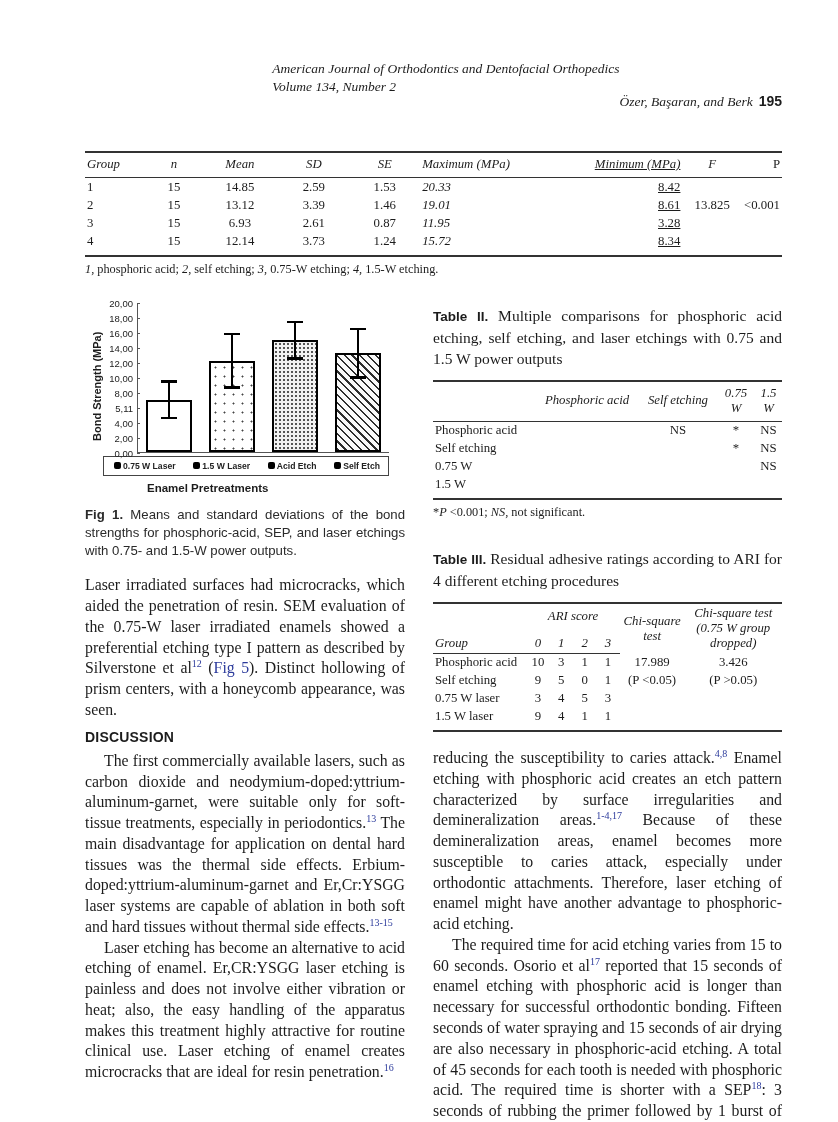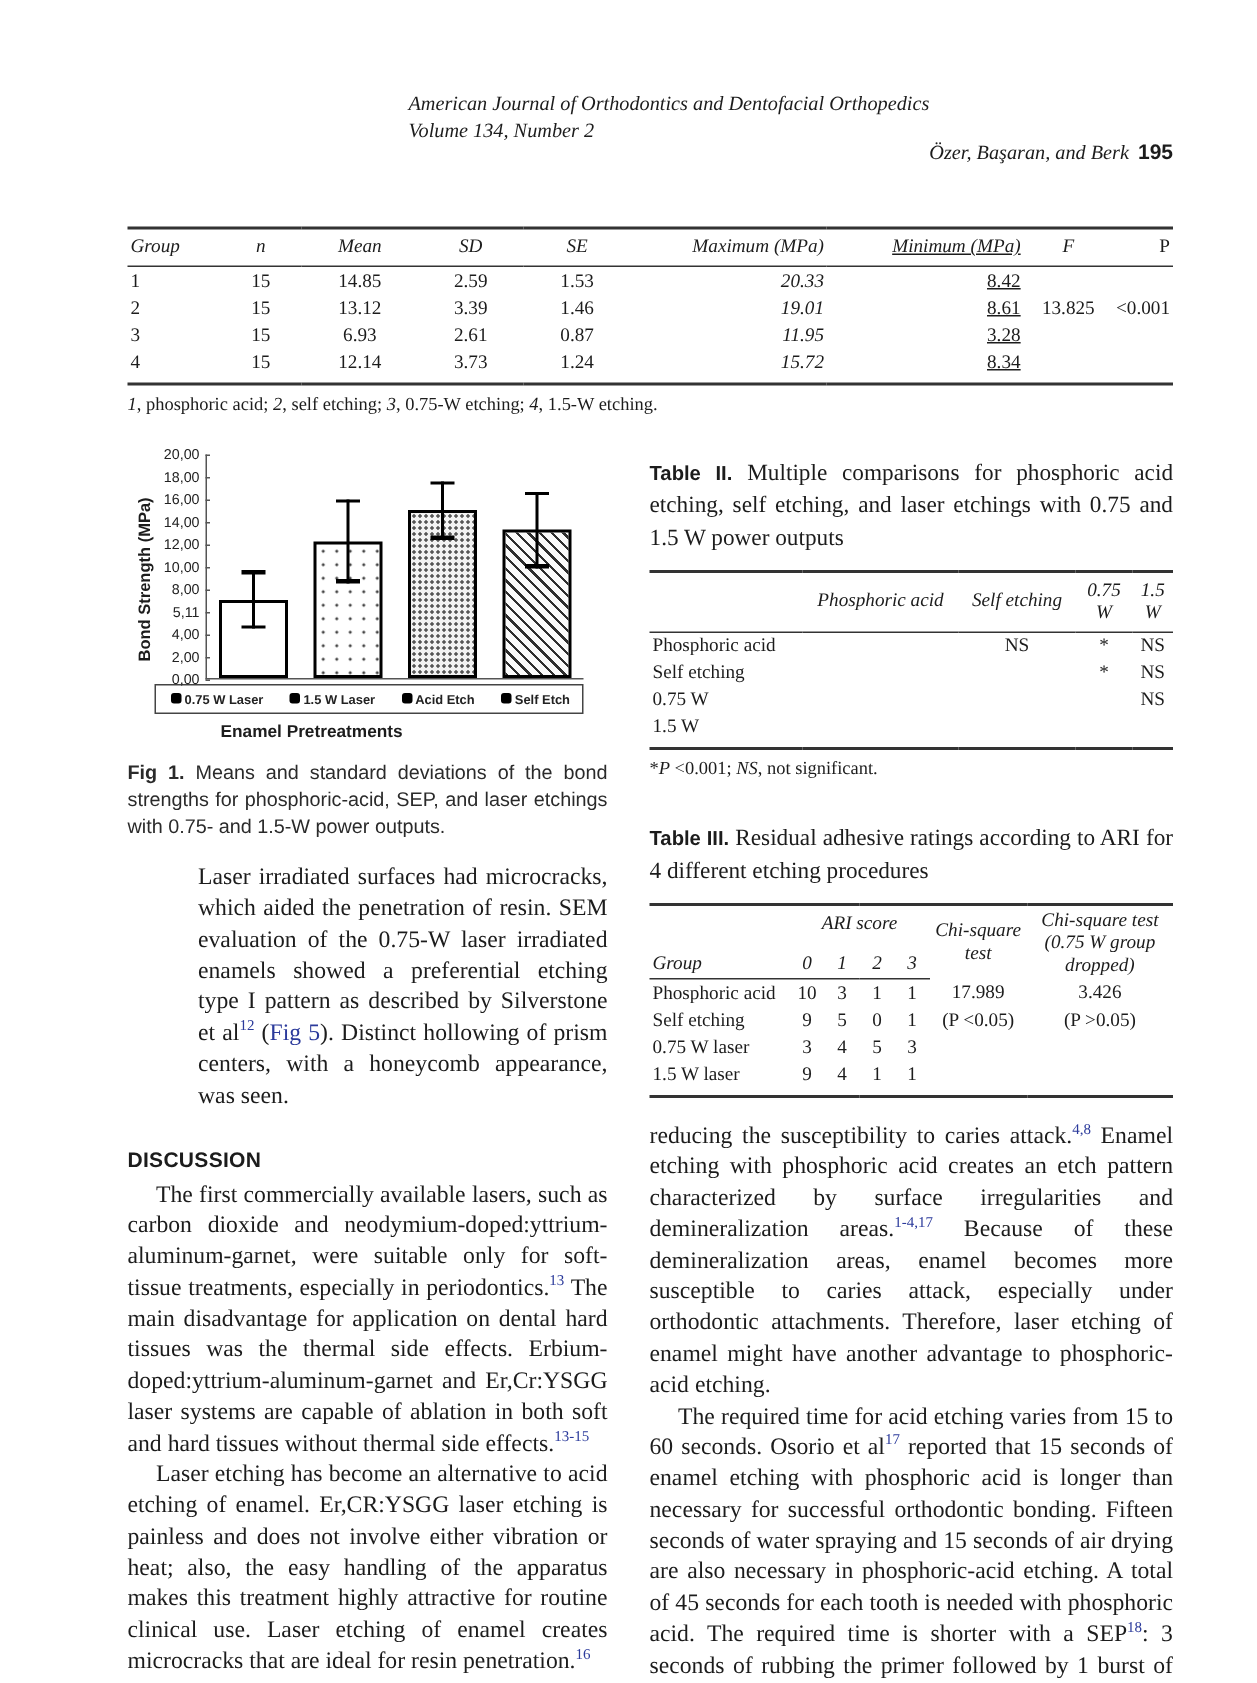--- a/index.html
+++ b/index.html
@@ -31,21 +31,21 @@
   .footnote { font-size:12.3px; margin-top:5px; }
 
   
   #table1-wrap { margin-top:14px; }
   #table1 { margin-top:10px; }
   #table1 th:nth-child(1), #table1 td:nth-child(1) { text-align:left; width:62px; }
   #table1 th:nth-child(2), #table1 td:nth-child(2) { width:56px; text-align:center; }
   #table1 th:nth-child(3), #table1 td:nth-child(3) { width:78px; text-align:center; }
   #table1 th:nth-child(4), #table1 td:nth-child(4) { width:72px; text-align:center; }
   #table1 th:nth-child(5), #table1 td:nth-child(5) { width:72px; text-align:center; }
-  #table1 th:nth-child(6), #table1 td:nth-child(6) { width:133px; text-align:right;font-style:italic; }
+  #table1 th:nth-child(6), #table1 td:nth-child(6) { width:133px; text-align:left;font-style:italic; }
   #table1 th:nth-child(7), #table1 td:nth-child(7) { width:133px; text-align:right;text-decoration:underline; }
   #table1 th:nth-child(8), #table1 td:nth-child(8) { width:60px; text-align:center; }
   #table1 th:nth-child(9), #table1 td:nth-child(9) { text-align:right; }
   #table1 th:nth-child(9) { text-align:right; font-style:normal; }
 
   
   #cols { display:flex; margin-top:26px; }
   #leftcol { width:320px; }
   #rightcol { width:349px; margin-left:28px; }
 
@@ -84,24 +84,24 @@
   .leg-item { display:flex; align-items:center; }
   .leg-swatch { width:7px; height:7px; background:#000; border-radius:2px; margin-right:2px; }
   .leg-label { font-family:"Liberation Sans",sans-serif; font-size:8.6px; font-weight:bold; color:#222; }
   #xlabel { text-align:left; margin-top:6px; margin-left:60px; font-family:"Liberation Sans",sans-serif; font-weight:bold; font-size:11.5px; }
 
   #fig1-caption { margin-top:12px; font-family:"Liberation Sans",sans-serif; font-size:13.2px; line-height:1.38; text-align:justify; color:#2a2a2a; }
 
   
   .body-p { font-size:15.8px; line-height:1.315; text-align:justify; }
   .body-p.indent { text-indent:19px; }
-  .section-head { font-family:"Liberation Sans",sans-serif; font-weight:bold; font-size:14px; margin:23px 0 6px; letter-spacing:.2px; }
+  .section-head { font-family:"Liberation Sans",sans-serif; font-weight:bold; font-size:14px; margin:8px 0 6px; letter-spacing:.2px; }
   sup.ref { font-size:10px; color:#2b3a9b; line-height:0; }
   .ref { color:#2b3a9b; }
-  #leftcol .body-p:first-of-type { margin-top:14px;margin-left:47px; }
+  #leftcol .body-p:first-of-type { margin-top:14px; }
 
   
   #table2-wrap { margin-top:2px; }
   #table2 { margin-top:10px; }
   #table2 th:nth-child(1), #table2 td:nth-child(1) { text-align:left; width:102px; font-style:normal; }
   #table2 th { text-align:center; }
   #table2 td { text-align:center; }
   #table2 th:nth-child(2), #table2 td:nth-child(2) { width:104px; }
   #table2 th:nth-child(3), #table2 td:nth-child(3) { width:78px; }
   #table2 th:nth-child(4), #table2 td:nth-child(4) { width:38px; }

